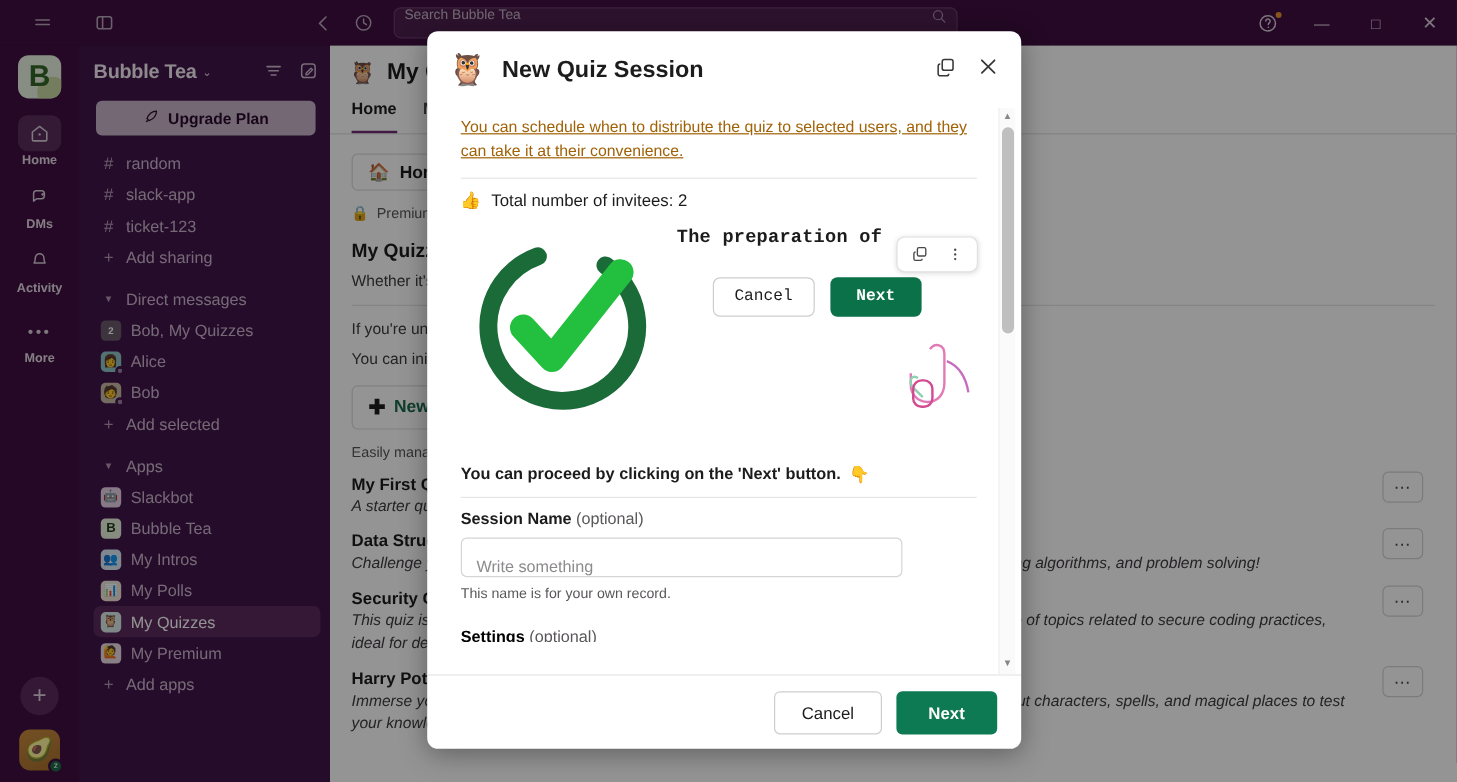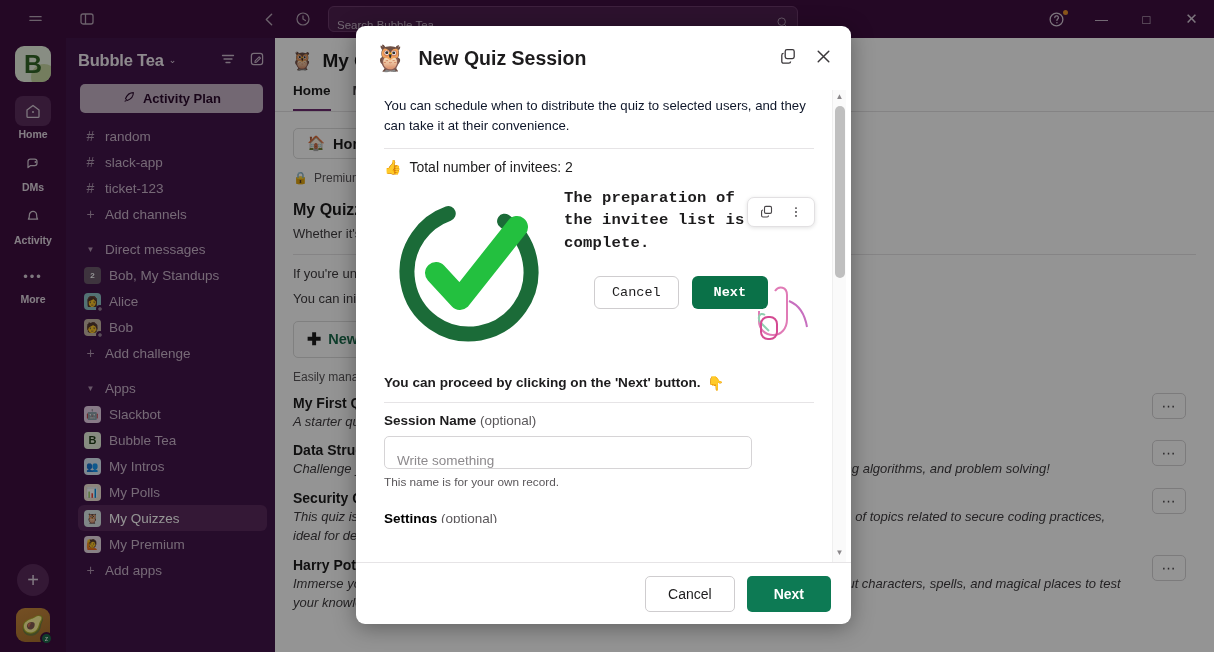--- a/index.html
+++ b/index.html
@@ -18,21 +18,21 @@
   }
   .tb-icon {
     width: 34px; height: 38px; display: flex; align-items: center; justify-content: center;
     color: #CFC3CF; opacity: .85;
   }
   .tb-icon svg { display:block; }
   .tb-spacer-left { width: 18px; }
   .search-box {
     margin-left: 8px; width: 470px; height: 26px; border-radius: 6px;
     background: #4E2050; border: 1px solid #6B3A6C;
-    display: flex; align-items: flex-end; padding: 0 8px;
+    display: flex; align-items: flex-start; padding: 0 8px;
     color: #C6B4C7; font-size: 11.5px; position: relative;
   }
   .search-box .sq { margin-left: auto; opacity: .8; }
   .tb-right { margin-left: auto; display: flex; align-items: center; }
   .winbtn {
     width: 45px; height: 38px; display: flex; align-items: center; justify-content: center;
     color: #D8CBD9;
   }
   .help-dot {
     position: absolute; width: 5px; height: 5px; border-radius: 50%;
@@ -189,21 +189,21 @@
     background: #FAFAFA; border-left: 1px solid #EFEFEF;
     display:flex; flex-direction: column; align-items:center;
   }
   .scroll-arrow { font-size: 8px; color:#8A878A; height: 14px; line-height: 14px; }
   .scroll-thumb {
     position:absolute; top: 16px; left: 2px; width: 10px; height: 172px;
     background:#BFBFBF; border-radius: 5px;
   }
   .scroll-arrow.bot { position:absolute; bottom: 2px; }
   .sq-title { font-size: 16.5px; font-weight: bold; color:#1D1C1D; margin-top: 2px; }
-  .sq-desc { font-size: 13.2px; color:#0f172a; line-height: 1.55; margin-top: 6px; }
+  .sq-desc { font-size: 13.2px; color:#a16207; line-height: 1.55; margin-top: 6px; text-decoration: underline; }
   .divider { height:1px; background:#E6E4E6; margin: 11px 0 10px 0; }
   .invitees { font-size: 14px; color:#1D1C1D; display:flex; align-items:center; gap: 8px; }
   .illus {
     margin-top: 12px; position: relative; height: 178px; display:flex; align-items:flex-start;font-family:Liberation Mono, monospace;
   }
   .check-wrap { width: 170px; height: 170px; position: relative; flex: 0 0 170px; }
   .illus-right { flex: 1 1 auto; padding-left: 10px; }
   .illus-text {
     font-size: 15.5px; font-weight: bold; color:#1D1C1D; line-height: 1.45;
     letter-spacing: .2px;
@@ -218,21 +218,21 @@
     font-size:13.5px; font-weight: bold;
   }
   .hover-tools {
     position:absolute; right: 16px; top: 10px; background:#fff; border:1px solid #E2E0E2;
     border-radius: 7px; height: 30px; display:flex; align-items:center; gap: 4px;
     padding: 0 5px; box-shadow: 0 1px 4px rgba(0,0,0,.12);
   }
   .ht-btn { width: 26px; height: 26px; display:flex; align-items:center; justify-content:center; color:#4A474A; }
   .cursor-hand { position:absolute; right: 16px; bottom: 14px; width: 70px; height: 80px; }
   .proceed {
-    font-size: 13.6px; font-weight: bold; color:#1D1C1D; margin-top: 10px;
+    font-size: 13.6px; font-weight: bold; color:#1D1C1D; margin-top: 22px;
     display:flex; align-items:flex-start; gap: 7px;
   }
   .field-label { font-size: 13.5px; margin-top: 4px; }
   .field-label b { color:#1D1C1D; }
   .field-label span { color:#5A575A; font-weight: normal; }
   .text-input {
     margin-top: 8px; width: 368px; height: 33px; border:1px solid #D6D4D6; border-radius: 5px;
     display:flex; align-items:flex-end; padding: 0 12px; font-size: 13.5px; color:#8D8A8D;
   }
   .help-txt { font-size: 11.8px; color:#5A575A; margin-top: 6px; }
@@ -370,70 +370,70 @@
         </span>
       </span>
     </div>
 
     <div class="upgrade">
       <span>
         <svg width="14" height="14" viewBox="0 0 16 16">
             <path d="M3 13l2-1m-1-2c2-5 5-7 9-7 0 4-2 7-7 9l-2-2z" stroke="currentColor" stroke-width="1.2" fill="none" stroke-linejoin="round"></path>
           </svg>
       </span>
-      <span>Activity Plan</span>
+      <span>Upgrade Plan</span>
     </div>
 
     <div class="chan-list">
       <div class="chan">
         <span class="hash">#</span>
         <span>random</span>
       </div>
       <div class="chan">
         <span class="hash">#</span>
         <span>slack-app</span>
       </div>
       <div class="chan">
         <span class="hash">#</span>
         <span>ticket-123</span>
       </div>
       <div class="chan">
         <span class="plusic">+</span>
-        <span>Add channels</span>
+        <span>Add sharing</span>
       </div>
 
       <div class="sec-gap"></div>
 
       <div class="chan">
         <span class="tri">▼</span>
         <span>Direct messages</span>
       </div>
       <div class="chan">
         <span class="av multi">
           <span>2</span>
         </span>
-        <span>Bob, My Standups</span>
+        <span>Bob, My Quizzes</span>
       </div>
       <div class="chan">
         <span class="av" style="background:#8FC4C8">
           <span>👩</span>
           <span class="dot off"></span>
         </span>
         <span>Alice</span>
       </div>
       <div class="chan">
         <span class="av" style="background:#C9B9A8">
           <span>🧑</span>
           <span class="dot off"></span>
         </span>
         <span>Bob</span>
       </div>
       <div class="chan">
         <span class="plusic">+</span>
-        <span>Add challenge</span>
+        <span>Add selected</span>
       </div>
 
       <div class="sec-gap"></div>
 
       <div class="chan">
         <span class="tri">▼</span>
         <span>Apps</span>
       </div>
       <div class="chan">
         <span class="av" style="background:#E8D2E8">
@@ -567,21 +567,20 @@
 
       <div class="illus">
         <div class="check-wrap">
           <svg width="170" height="170" viewBox="0 0 170 170">
             <circle cx="85" cy="85" r="62" fill="none" stroke="#1B6B38" stroke-width="15" stroke-linecap="round" stroke-dasharray="330 60" transform="rotate(-55 85 85)"></circle>
             <path d="M52 86 L76 112 L133 40" fill="none" stroke="#23C03F" stroke-width="22" stroke-linecap="round" stroke-linejoin="round"></path>
           </svg>
         </div>
         <div class="illus-right">
           <div class="illus-text">The preparation of</div>
-          <div class="illus-text">the invitee list is complete.</div>
           <div class="illus-btns">
             <div class="ib-cancel">Cancel</div>
             <div class="ib-next">Next</div>
           </div>
         </div>
 
         <div class="hover-tools">
           <span class="ht-btn">
             <svg width="15" height="15" viewBox="0 0 18 18">
                 <rect x="6.6" y="2.8" width="8.4" height="8.4" rx="1.6" stroke="currentColor" stroke-width="1.35" fill="none"></rect>

